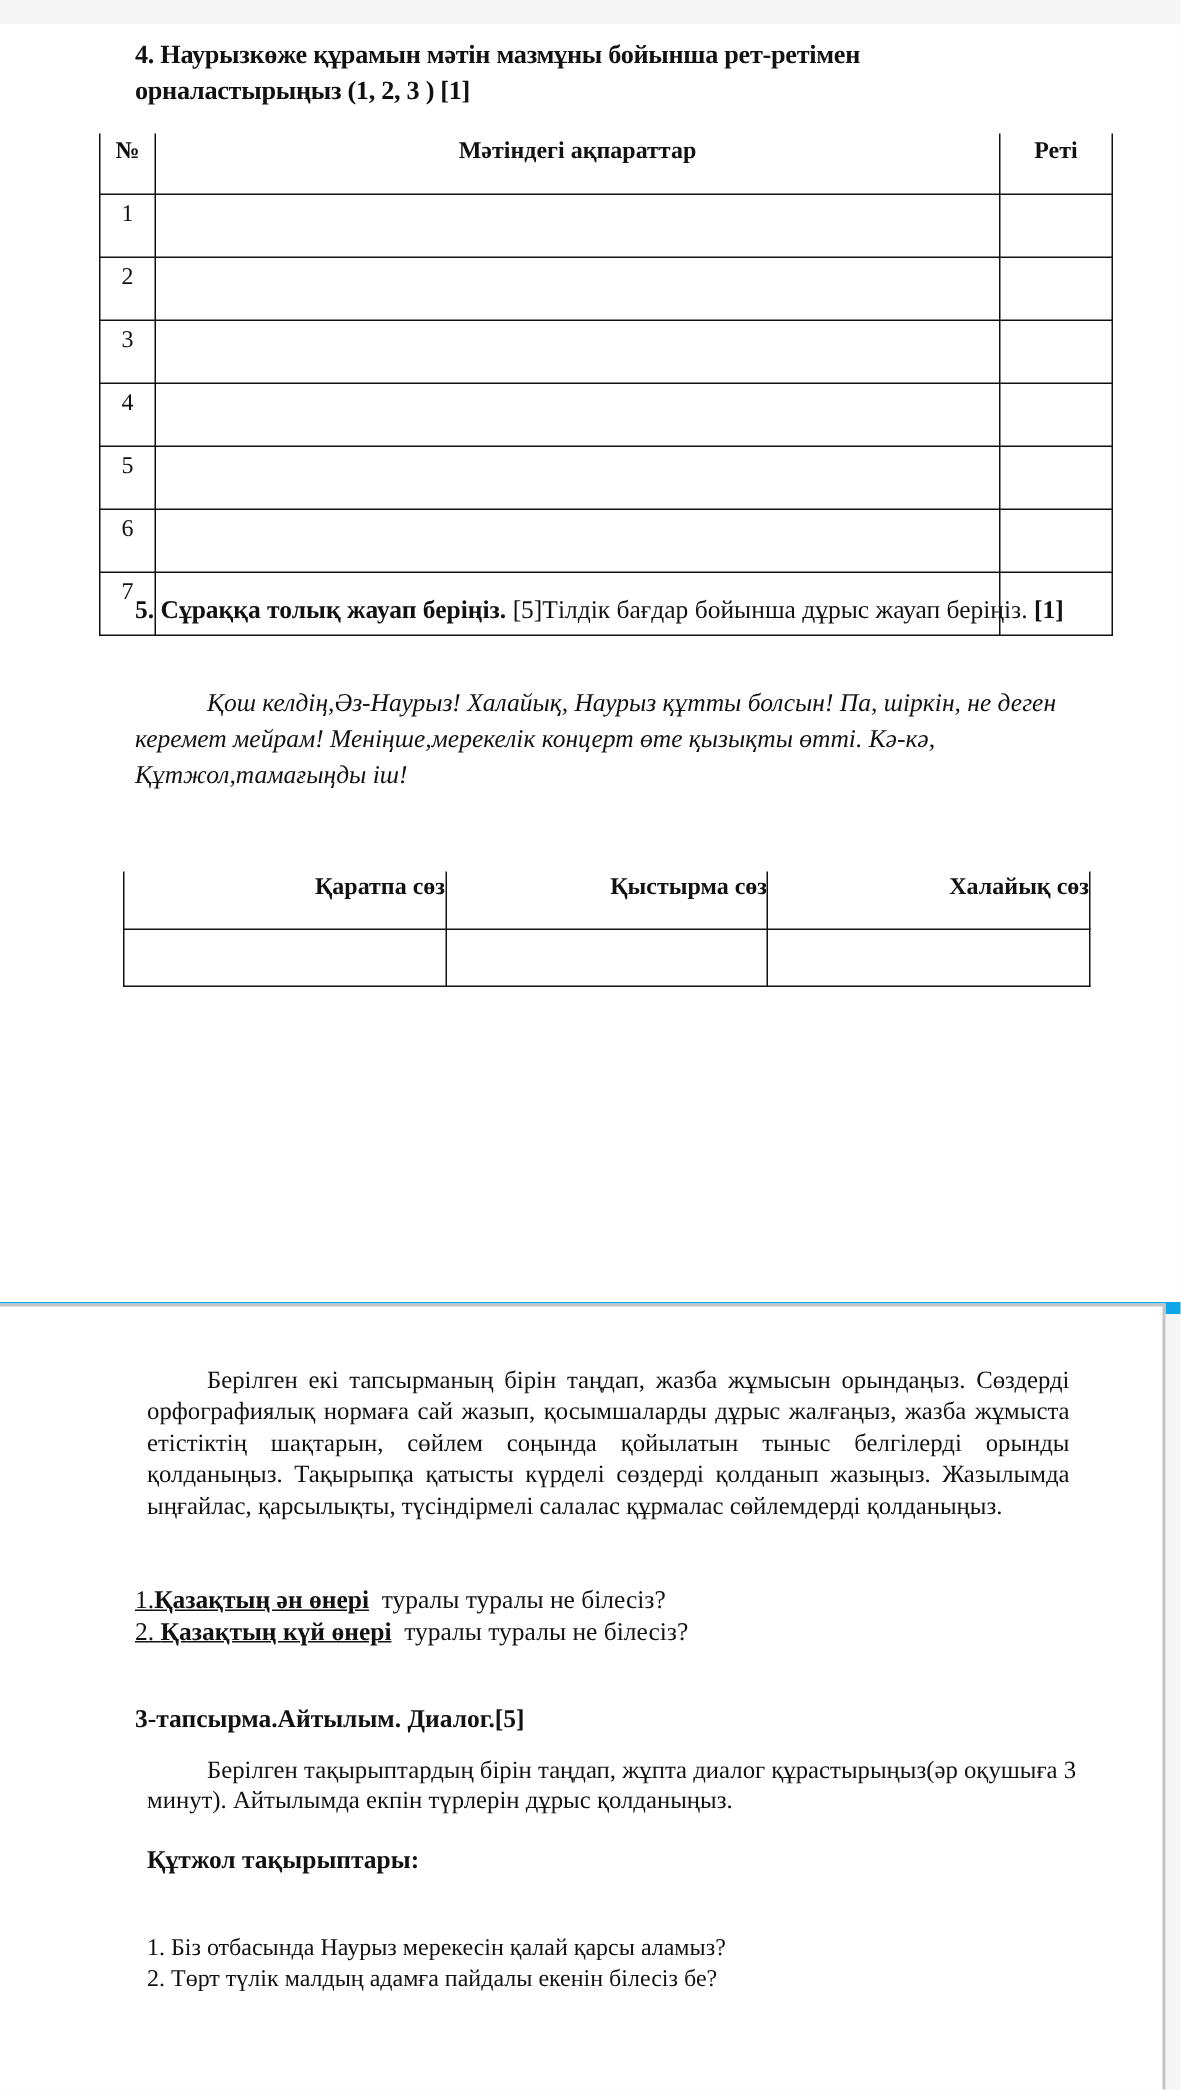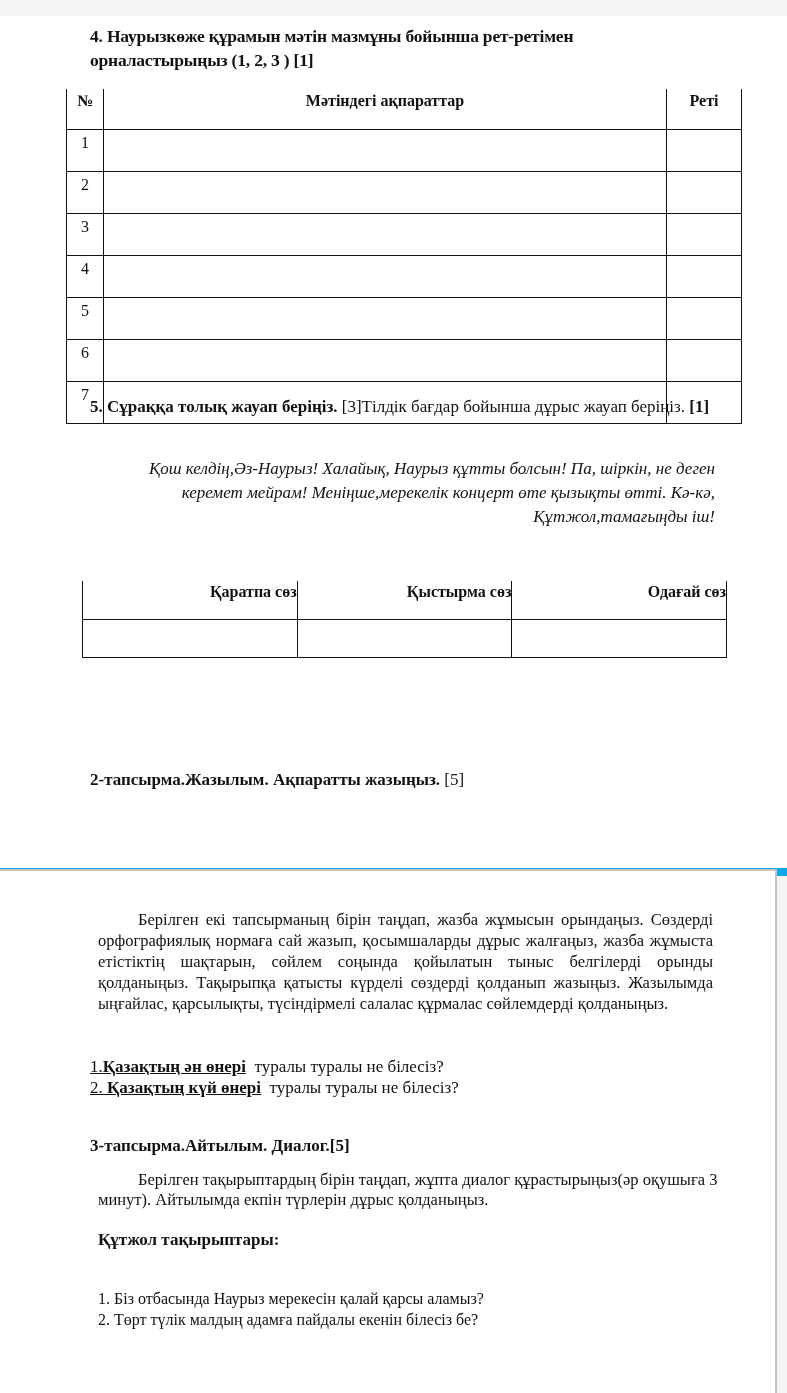--- a/index.html
+++ b/index.html
@@ -17,21 +17,21 @@
   #page2 { top:869px; height:524px; border-top:2px solid #c4c4c4; }
   .abs { position:absolute; }
   .h4 { left:90px; top:8px; width:600px; font-size:17.5px; font-weight:bold; line-height:24px; letter-spacing:-0.2px; }
   table { border-collapse:collapse; }
   #t1 { position:absolute; left:66px; top:73px; width:676px; }
   #t1 td, #t1 th { border:1px solid #111; font-size:16px; vertical-align:top; padding:0; }
   #t1 tr:first-child th { border-top:none; height:37px; font-weight:bold; text-align:center; padding-top:3px; }
   #t1 tr.r td { height:37px; }
   #t1 td.n { text-align:center; padding-top:4px; }
   .q5 { left:90px; top:380px; width:625px; font-size:17px; line-height:22px; }
-  .quote { left:90px; top:441px; width:625px; font-size:17px; line-height:24px; font-style:italic; text-indent:48px;text-align:right; }
+  .quote { left:90px; top:441px; width:625px; font-size:17px; line-height:24px; font-style:italic; text-indent:48px; }
   #t2 { position:absolute; left:82px; top:565px; width:645px; }
   #t2 td, #t2 th { border:1px solid #111; padding:0; font-size:16px; }
   #t2 th { border-top:none; height:36px; font-weight:bold; text-align:right; vertical-align:top; padding-top:2px; width:33.3%; }
   #t2 td { height:37px; }
   .task2 { left:90px; top:754px; font-size:17px; }
   .para { left:98px; top:907px; width:615px; font-size:16.5px; line-height:21px; text-align:justify; text-indent:40px; }
   .opts { left:90px; top:1054px; font-size:17px; line-height:21px; }
   .u { text-decoration:underline; }
   .task3 { left:90px; top:1134px; font-size:17px;font-weight:bold; }
   .para3 { left:98px; top:1168px; width:625px; font-size:16.5px; line-height:20px; text-indent:40px; }
@@ -82,40 +82,39 @@
           <td></td>
         </tr>
     <tr class="r">
           <td class="n">7</td>
           <td></td>
           <td></td>
         </tr>
   </tbody>
     </table>
 
-  <div class="abs q5"><b>5. Сұраққа толық жауап беріңіз.</b><span> [3]Тілдік бағдар бойынша дұрыс жауап беріңіз. </span><b>[1]</b></div>
+  <div class="abs q5"><b>5. Сұраққа толық жауап беріңіз.</b><span> [5]Тілдік бағдар бойынша дұрыс жауап беріңіз. </span><b>[1]</b></div>
 
   <div class="abs quote">Қош келдің,Әз-Наурыз! Халайық, Наурыз құтты болсын! Па, шіркін, не деген керемет мейрам! Меніңше,мерекелік концерт өте қызықты өтті. Кә-кә, Құтжол,тамағыңды іш!</div>
 
   <table id="t2">
     <tbody>
         <tr>
       <th>Қаратпа сөз</th>
       <th>Қыстырма сөз</th>
-      <th>Одағай сөз</th>
+      <th>Халайық сөз</th>
     </tr>
     <tr>
       <td></td>
       <td></td>
       <td></td>
     </tr>
   </tbody>
     </table>
 
-  <div class="abs task2"><b>2-тапсырма.Жазылым. Ақпаратты жазыңыз.</b><span> [5]</span></div>
 </div>
 
 <div class="page" id="page2">
   <div class="abs para" style="top:38px">Берілген екі тапсырманың бірін таңдап, жазба жұмысын орындаңыз. Сөздерді орфографиялық нормаға сай жазып, қосымшаларды дұрыс жалғаңыз, жазба жұмыста етістіктің шақтарын, сөйлем соңында қойылатын тыныс белгілерді орынды қолданыңыз. Тақырыпқа қатысты күрделі сөздерді қолданып жазыңыз. Жазылымда ыңғайлас, қарсылықты, түсіндірмелі салалас құрмалас сөйлемдерді қолданыңыз.</div>
 
   <div class="abs opts" style="top:185px">
     <div><span class="u">1.</span><b class="u">Қазақтың ән өнері</b><span style="white-space:pre">  туралы туралы не білесіз?</span></div>
     <div><span class="u" style="white-space:pre">2. </span><b class="u">Қазақтың күй өнері</b><span style="white-space:pre">  туралы туралы не білесіз?</span></div>
   </div>
 

